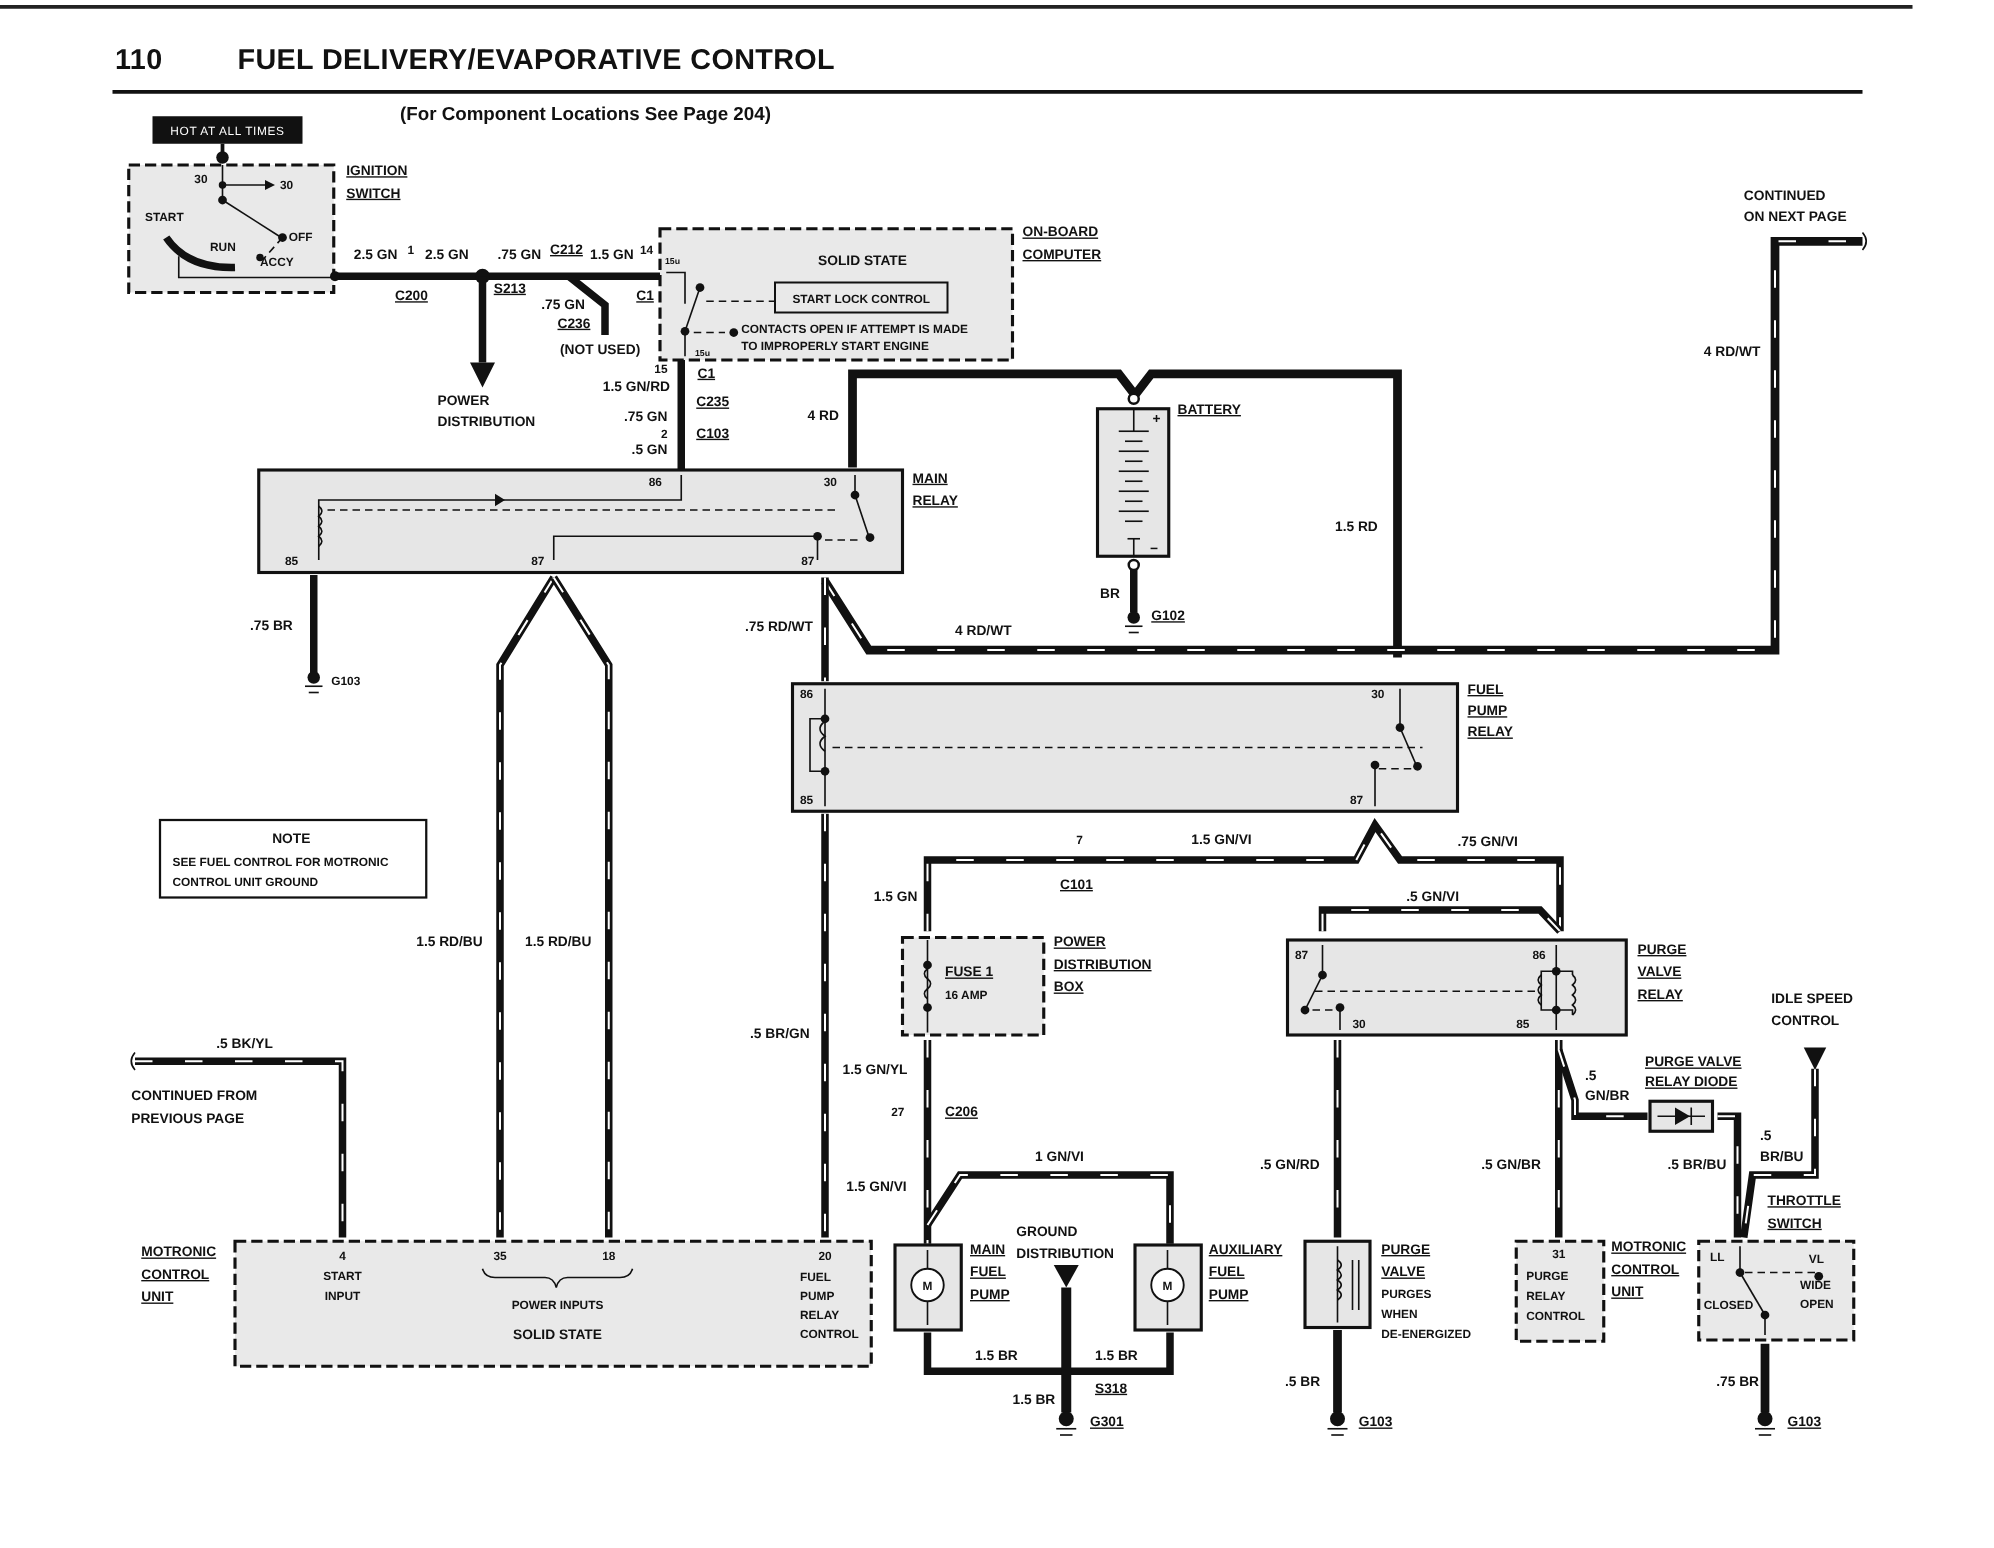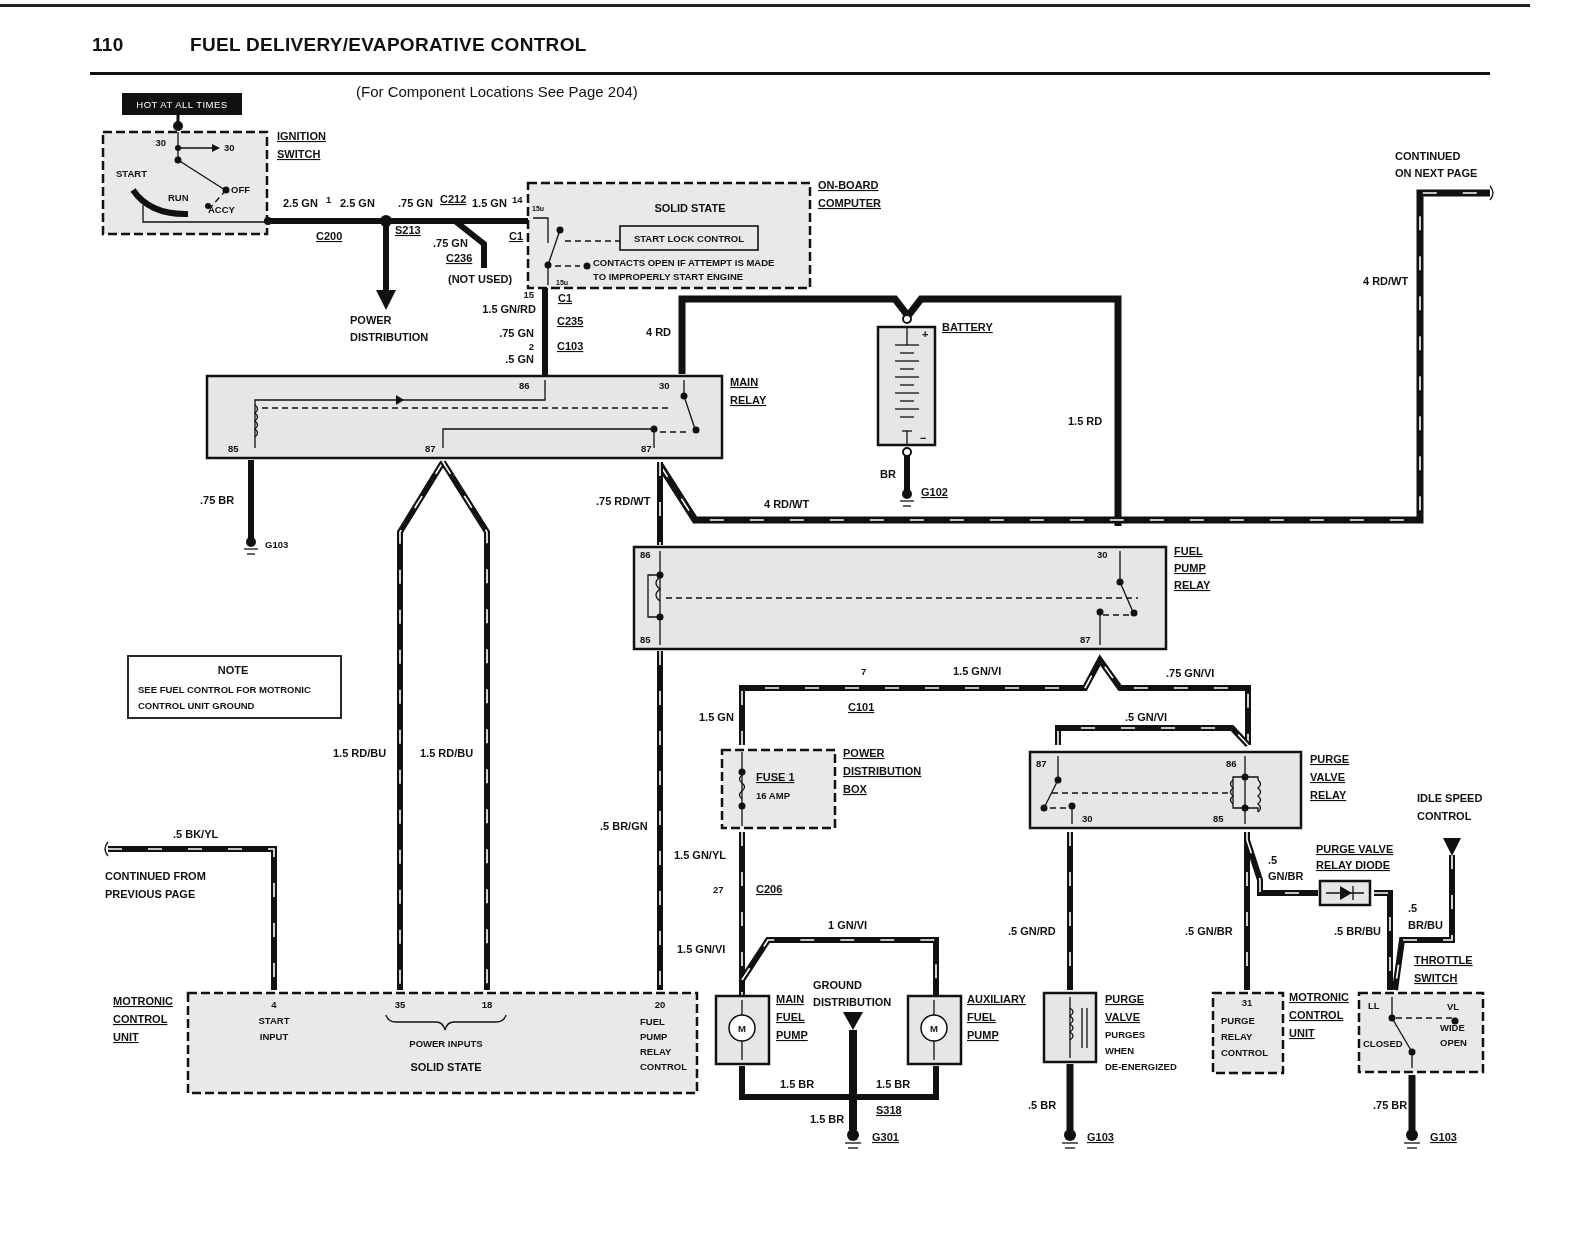--- a/index.html
+++ b/index.html
@@ -1,21 +1,21 @@
 <!DOCTYPE html>
 <html><head>
 <meta charset="utf-8">
 <style>
   html,body{margin:0;padding:0;background:#fff;}
   body{width:1595px;height:1238px;position:relative;overflow:hidden;font-family:"Liberation Sans",sans-serif;color:#111;}
-  .page-title{position:absolute;left:92px;top:34px;font-family:"Liberation Sans",sans-serif;font-weight:bold;font-size:19px;letter-spacing:0.3px;color:#111;white-space:nowrap;}
+  .page-title{position:absolute;left:92px;top:34px;font-family:"Liberation Sans",sans-serif;font-weight:bold;font-size:23px;letter-spacing:0.3px;color:#111;white-space:nowrap;}
   .page-title .num{display:inline-block;width:98px;}
   .title-rule{position:absolute;left:90px;top:72px;width:1400px;height:3px;background:#111;}
   .top-rule{position:absolute;left:0;top:4px;width:1530px;height:3px;background:#222;}
-  .subtitle{position:absolute;left:320px;top:83px;font-weight:normal;font-size:15px;white-space:nowrap;margin-left:36px;}
+  .subtitle{position:absolute;left:320px;top:83px;font-weight:bold;font-size:15px;white-space:nowrap;}
   svg{position:absolute;left:0;top:0;}
   svg text{font-family:"Liberation Sans",sans-serif;font-weight:bold;fill:#111;}
   .lbl{font-size:11px;}
   .lbl-s{font-size:9.5px;}
   .ul{text-decoration:underline;}
   .wire{stroke:#111;fill:none;stroke-linejoin:miter;}
   .stripe{stroke:#fff;stroke-width:1.6;fill:none;stroke-dasharray:14 26;}
   .box{fill:#e6e6e6;stroke:#111;stroke-width:2.5;}
   .dbox{fill:#e9e9e9;stroke:#111;stroke-width:2.5;stroke-dasharray:9 4;}
   .thin{stroke:#111;stroke-width:1.3;fill:none;}

